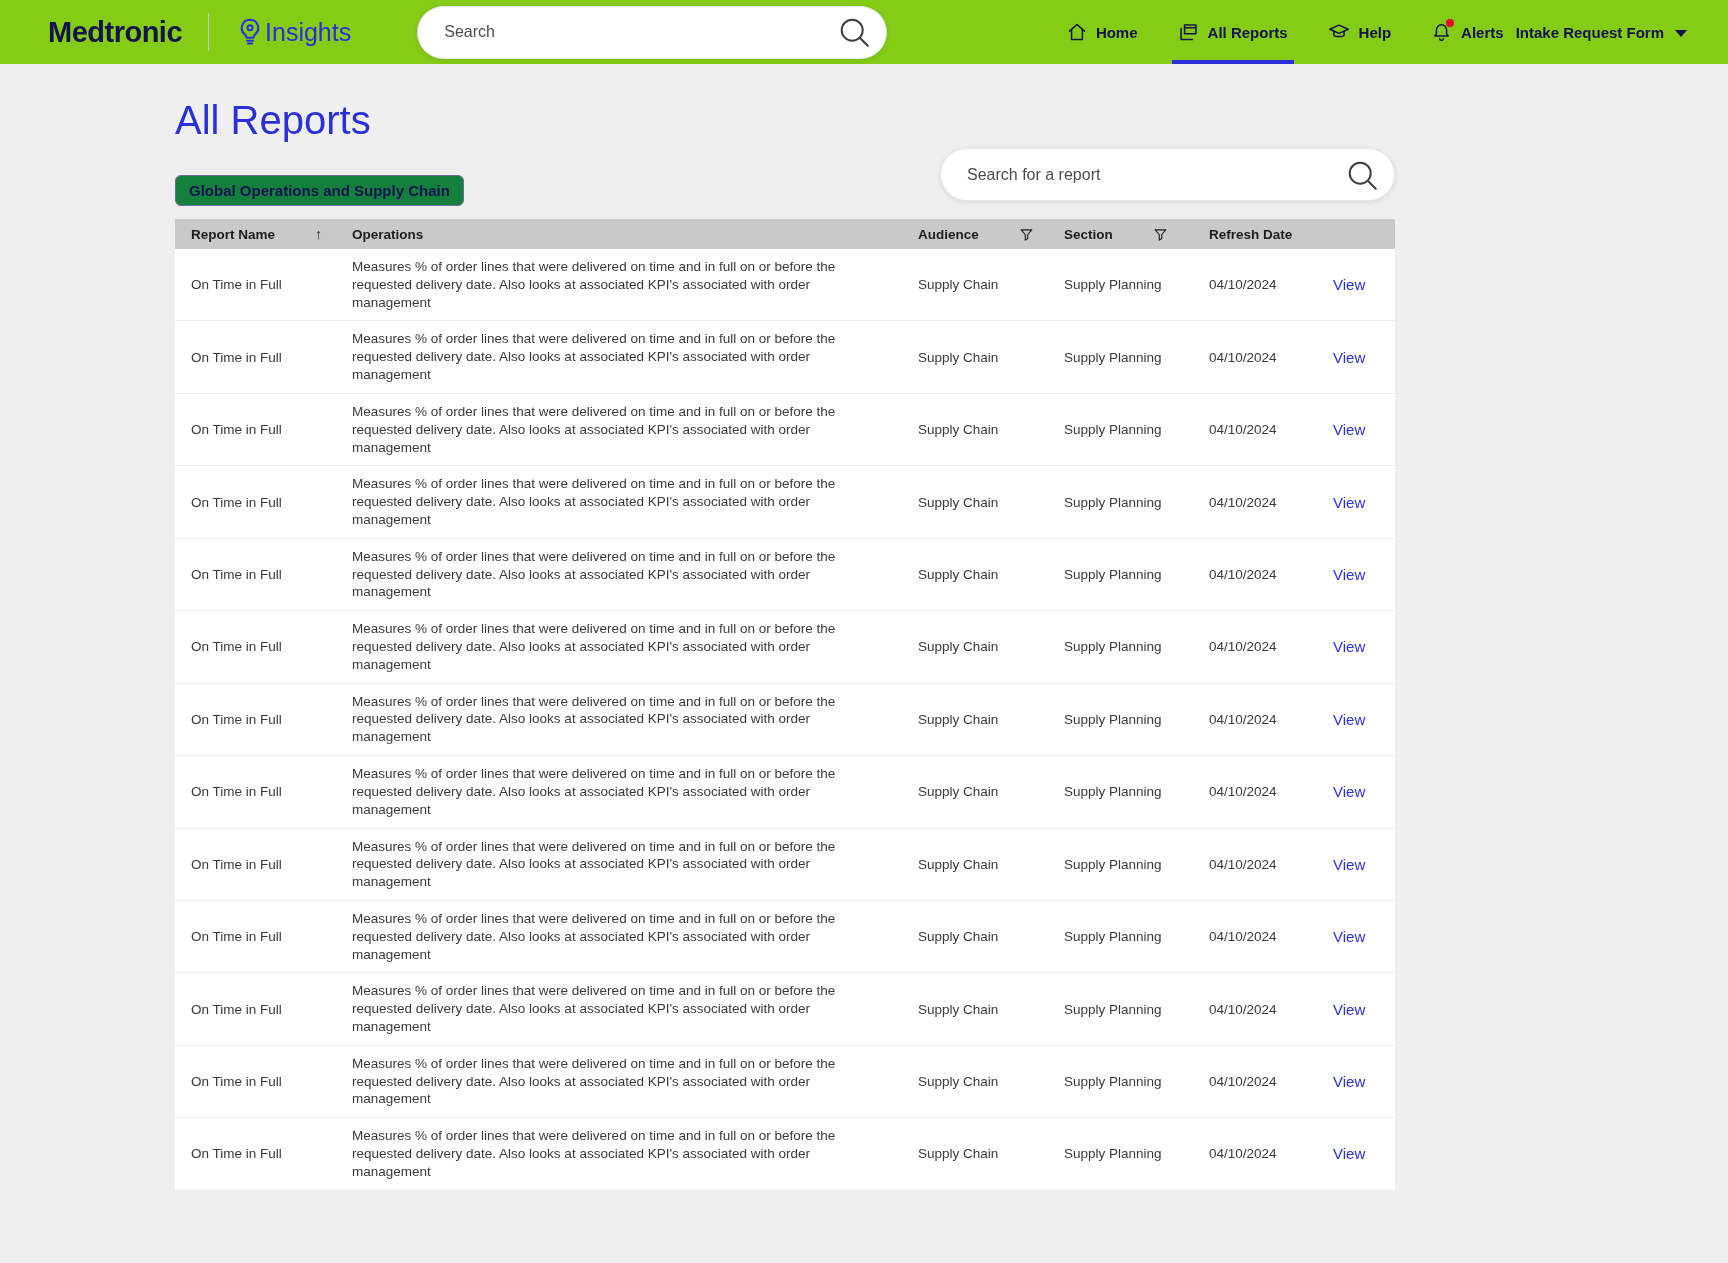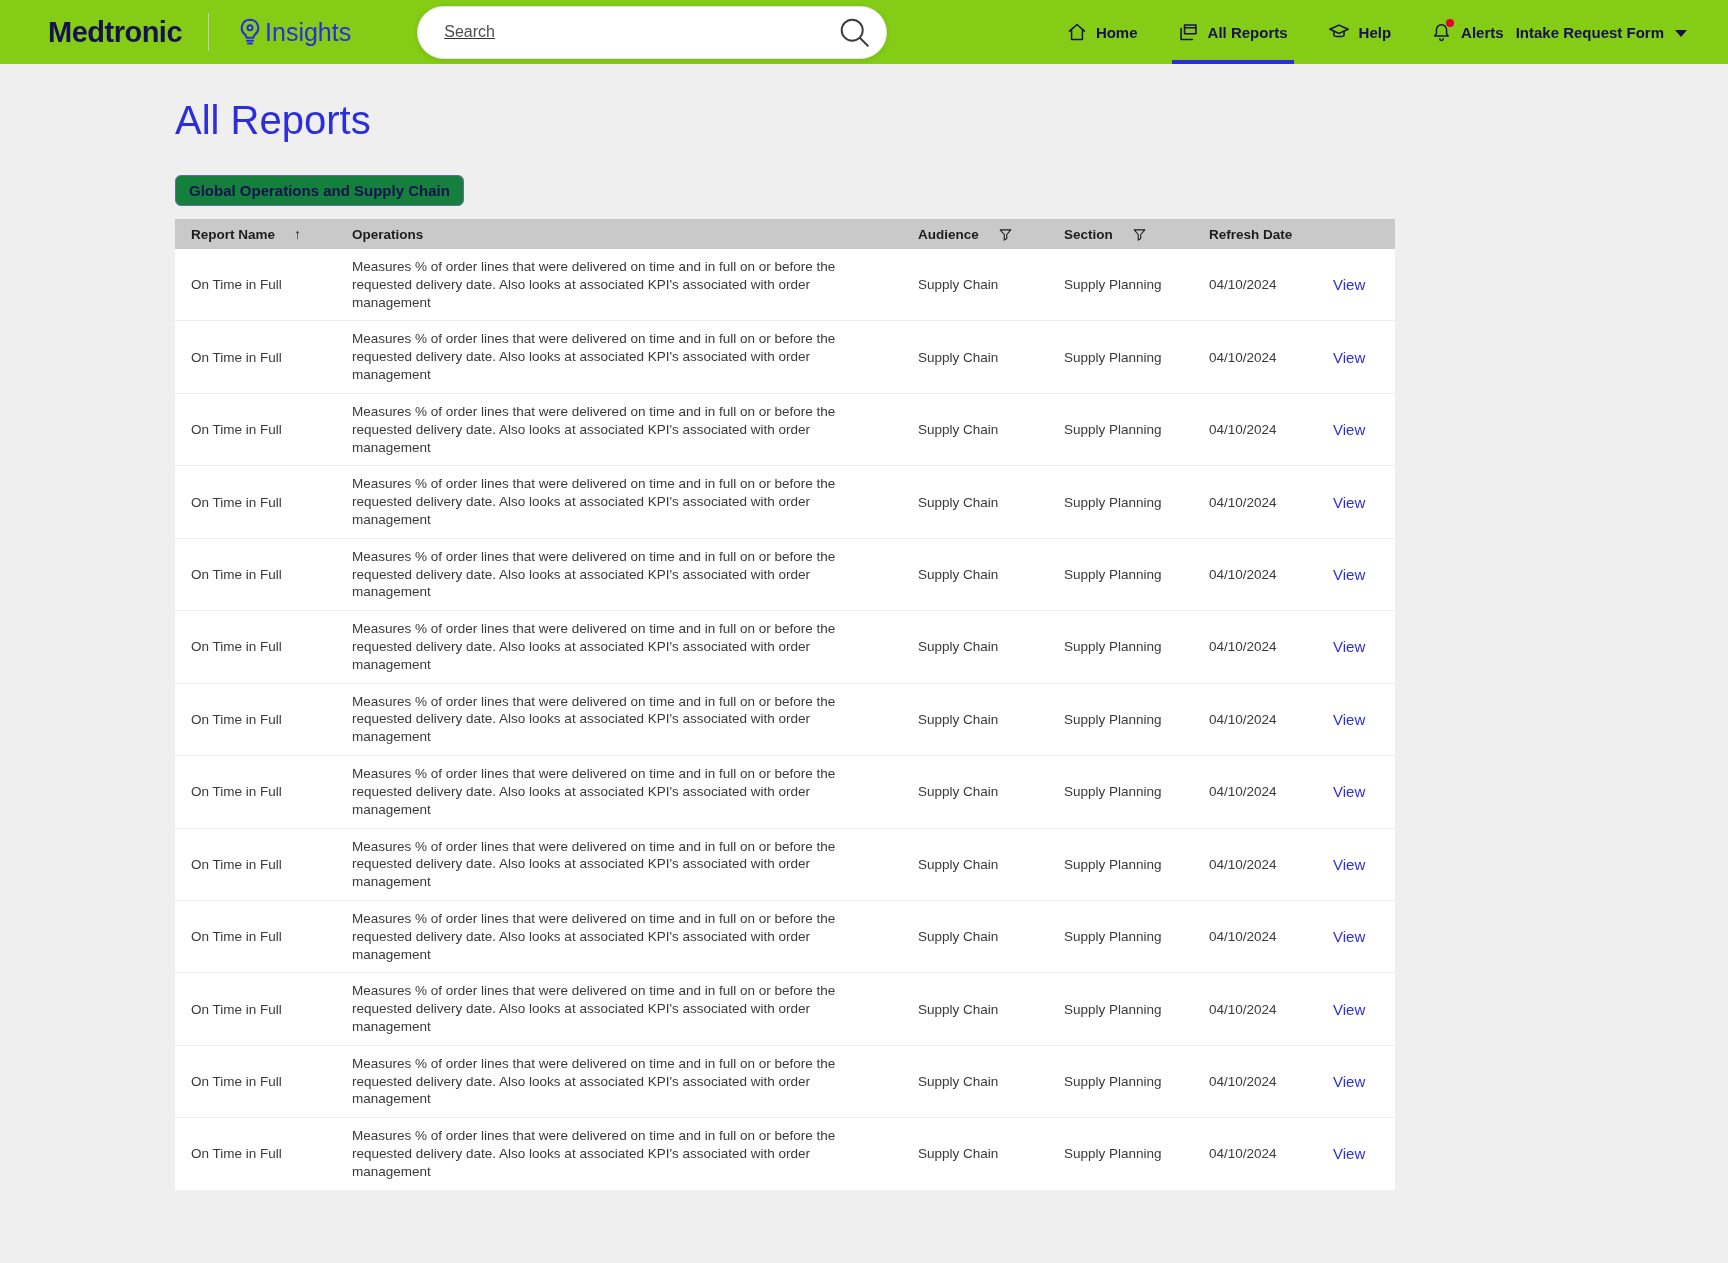--- a/index.html
+++ b/index.html
@@ -56,21 +56,20 @@
     padding: 0 10px 0 26px;
   }
   .header-search input {
     flex: 1;
     border: none;
     outline: none;
     font-size: 16px;
     color: #333;
     font-family: "Liberation Sans", sans-serif;
     background: transparent;
-    text-decoration: underline;
   }
   .header-search input::placeholder { color: #4d4d4d; }
   .search-btn {
     background: none;
     border: none;
     cursor: pointer;
     display: flex;
     align-items: center;
     justify-content: center;
     padding: 4px;
@@ -196,21 +195,21 @@
     align-items: center;
   }
   .t-head {
     background: #c9c9c9;
     height: 30px;
     font-size: 13.5px;
     font-weight: 700;
     color: #1d1d1d;
   }
   .t-head .cell, .t-row .cell { padding-left: 16px; }
-  .head-flex { display: flex; align-items: center; gap: 19px; }
+  .head-flex { display: flex; align-items: center; gap: 40px; }
   .sort-arrow { font-size: 14px; font-weight: 400; cursor: pointer; }
   .funnel { display: flex; cursor: pointer; }
   .t-row {
     border-bottom: 1px solid #ededee;
     padding: 9px 0;
     min-height: 54px;
     font-size: 13.5px;
     color: #3a3a3a;
   }
   .t-row:last-child { border-bottom: none; }
@@ -297,20 +296,29 @@
       <svg width="14" height="10" viewBox="0 0 14 10">
           <polygon points="1,2 13,2 7,9" fill="#15124e"></polygon>
         </svg>
     </span>
   </div>
 </header>
 
 <main class="content">
   <h1 class="page-title">All Reports</h1>
 
+  <div class="report-search">
+    <input type="text" placeholder="Search for a report" style="">
+    <button class="search-btn">
+      <svg width="36" height="36" viewBox="0 0 24 24" fill="none" stroke="#3d3d3d" stroke-width="1.3" stroke-linecap="round">
+        <circle cx="10.8" cy="10.8" r="7"></circle>
+        <line x1="16" y1="16" x2="21.2" y2="21.2"></line>
+      </svg>
+    </button>
+  </div>
 
   <div class="tabs">
     <button class="tab selected">Global Operations and Supply Chain</button>
   </div>
 
   <div class="table">
     <div class="t-head">
       <div class="cell head-flex">
         <span>Report Name</span>
         <span class="sort-arrow">↑</span>

